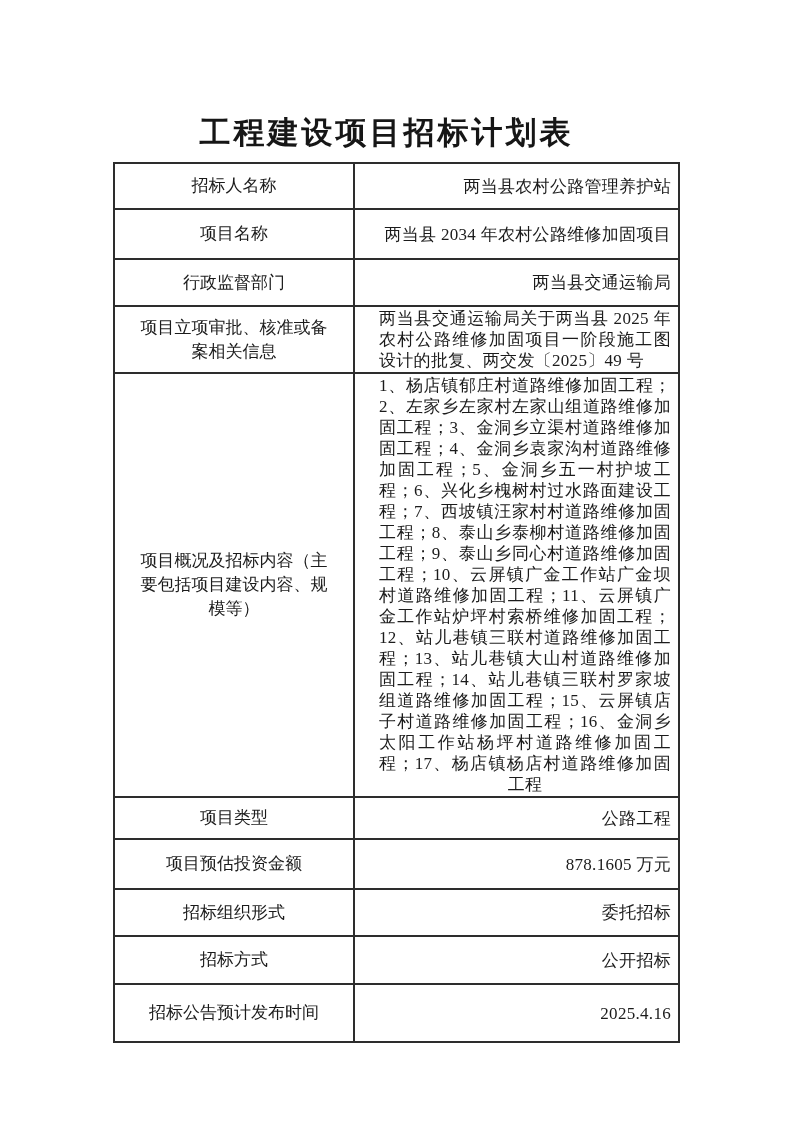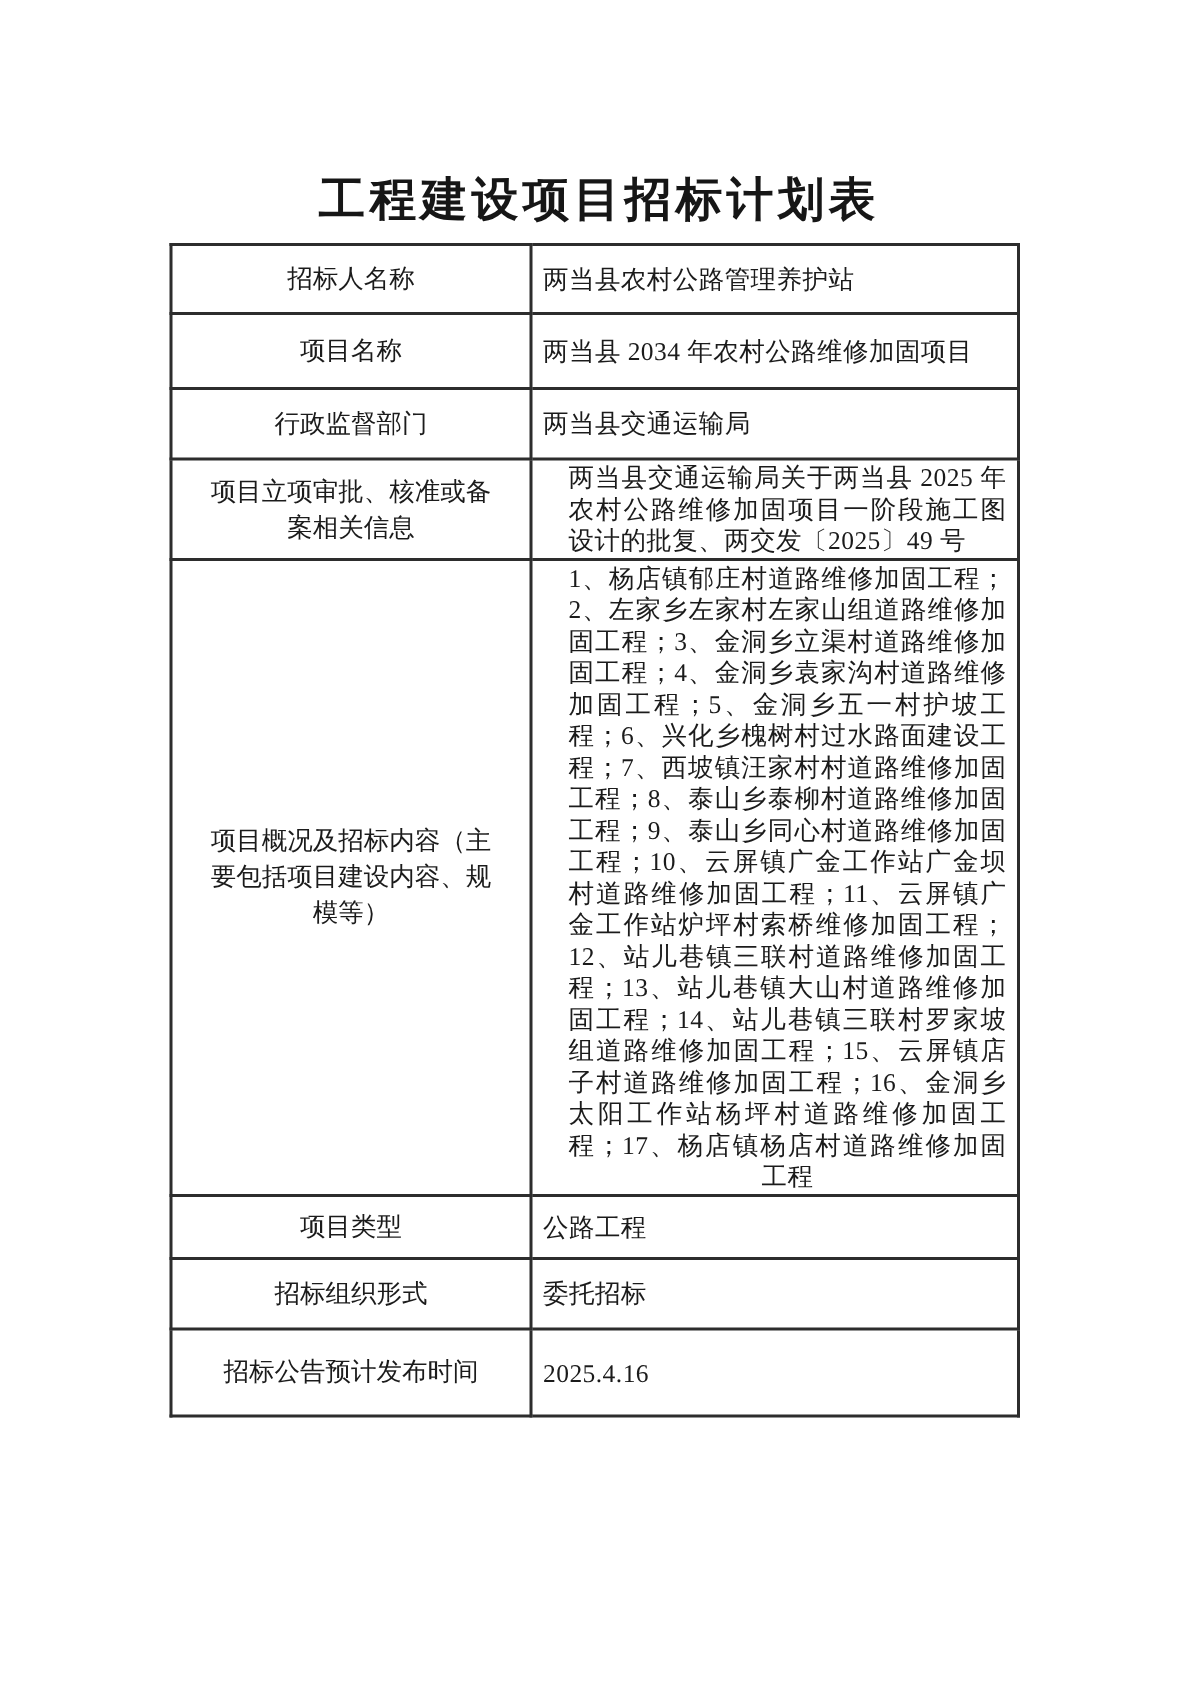--- a/index.html
+++ b/index.html
@@ -7,21 +7,21 @@
     position:relative;
     width:793px;height:1122px;
     margin:0 auto;
     background:#ffffff;
     font-family:"Liberation Serif", serif;
     color:#141414;
     overflow:hidden;
   }
   .doc-title{
     position:absolute;
-    top:112px;left:116px;width:567px;
+    top:112px;left:103px;width:567px;
     margin:0;
     text-align:center;
     font-family:Liberation Mono, monospace;
     font-weight:bold;
     font-size:31px;
     letter-spacing:3px;
     color:#161616;
   }
   table.plan-table{
     position:absolute;
@@ -43,21 +43,21 @@
     vertical-align:middle;
     padding:2px 24px;
     line-height:24px;
   }
   td.value-cell{
     vertical-align:middle;
     padding:1px 7px;
     line-height:21px;
     letter-spacing:0.3px;
   }
-  td.value-cell.center{ text-align:left; }
+  td.value-cell.center{ text-align:right; }
   td.value-cell.just{
     text-align:justify;
     text-justify:inter-character;
     padding-left:24px;
   }
   td.value-cell.center-last{ text-align-last:center; }
 </style>
 </head>
 <body>
 
@@ -83,23 +83,31 @@
           <td class="value-cell just">两当县交通运输局关于两当县 2025 年农村公路维修加固项目一阶段施工图设计的批复、两交发〔2025〕49 号</td>
         </tr>
         <tr style="height: 291px;">
           <td class="label-cell">项目概况及招标内容（主要包括项目建设内容、规模等）</td>
           <td class="value-cell just center-last">1、杨店镇郁庄村道路维修加固工程；2、左家乡左家村左家山组道路维修加固工程；3、金洞乡立渠村道路维修加固工程；4、金洞乡袁家沟村道路维修加固工程；5、金洞乡五一村护坡工程；6、兴化乡槐树村过水路面建设工程；7、西坡镇汪家村村道路维修加固工程；8、泰山乡泰柳村道路维修加固工程；9、泰山乡同心村道路维修加固工程；10、云屏镇广金工作站广金坝村道路维修加固工程；11、云屏镇广金工作站炉坪村索桥维修加固工程；12、站儿巷镇三联村道路维修加固工程；13、站儿巷镇大山村道路维修加固工程；14、站儿巷镇三联村罗家坡组道路维修加固工程；15、云屏镇店子村道路维修加固工程；16、金洞乡太阳工作站杨坪村道路维修加固工程；17、杨店镇杨店村道路维修加固工程</td>
         </tr>
         <tr style="height: 42px;">
           <td class="label-cell">项目类型</td>
           <td class="value-cell center">公路工程</td>
         </tr>
+        <tr style="height: 50px;">
+          <td class="label-cell">项目预估投资金额</td>
+          <td class="value-cell center">878.1605 万元</td>
+        </tr>
         <tr style="height: 47px;">
           <td class="label-cell">招标组织形式</td>
           <td class="value-cell center">委托招标</td>
+        </tr>
+        <tr style="height: 48px;">
+          <td class="label-cell">招标方式</td>
+          <td class="value-cell center">公开招标</td>
         </tr>
         <tr style="height: 58px;">
           <td class="label-cell">招标公告预计发布时间</td>
           <td class="value-cell center">2025.4.16</td>
         </tr>
       </tbody>
   </table>
 </div>
 
 </body></html>

